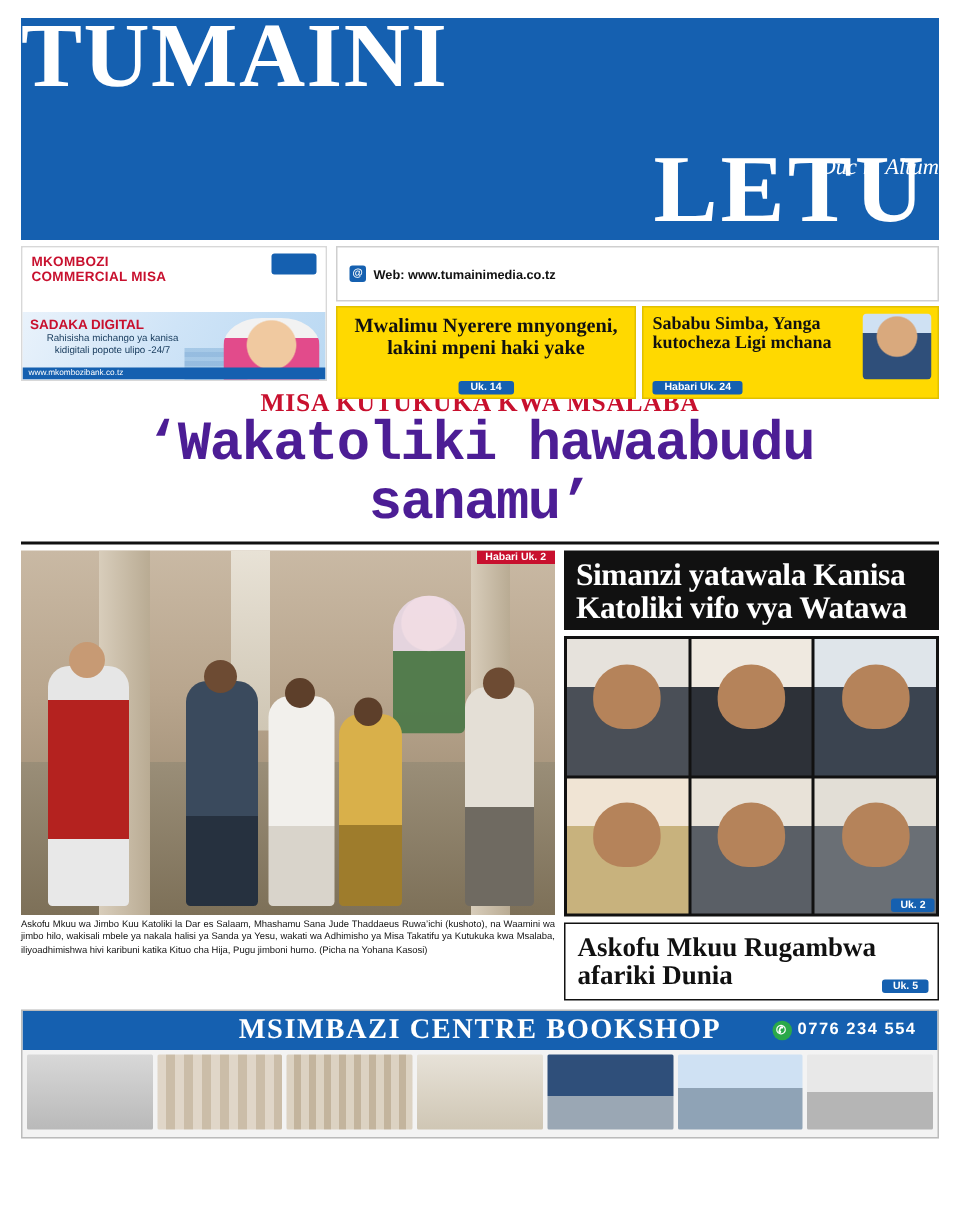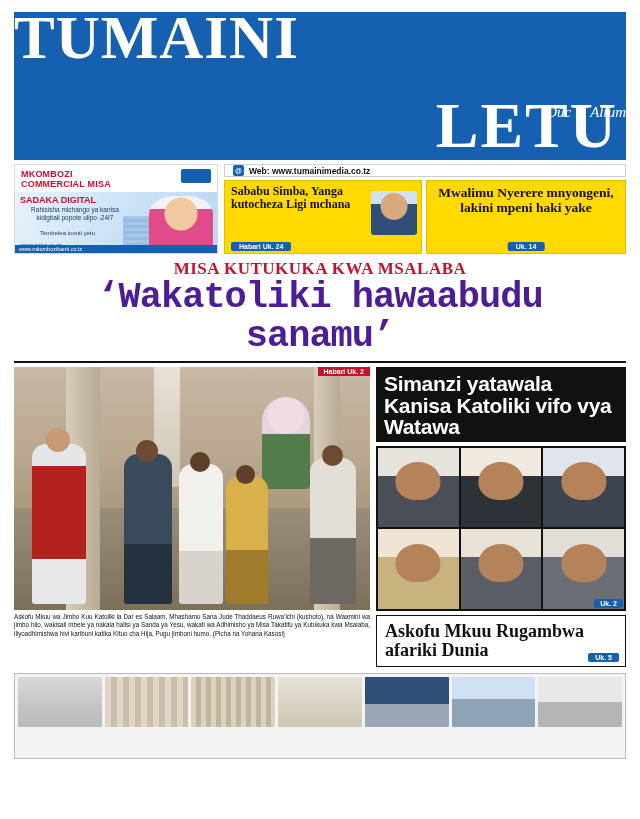--- a/index.html
+++ b/index.html
@@ -76,21 +76,21 @@
   }
   .bank-ad {
     width: 202px;
     background: #ffffff;
     border: 1px solid #d8d8d8;
     position: relative;
     overflow: hidden;
   }
   .bank-ad-top {
     background: #ffffff;
-    padding: 4px 6px 2px 6px;
+    padding: 4px 6px 18px 6px;
     display: flex;
     justify-content: space-between;
     align-items: flex-start;
   }
   .bank-name {
     color: #c8102e;
     font-weight: bold;
     font-size: 9px;
     line-height: 1.15;
     letter-spacing: .2px;
@@ -162,21 +162,21 @@
   }
 
   .info-col {
     flex: 1;
     display: flex;
     flex-direction: column;
     gap: 3px;
   }
   .contact-box {
     border: 1px solid #cfcfcf;
-    padding: 0 8px;
+    padding: 12px 8px;
     display: flex;
     flex-direction: row;
     gap: 15px;
     background: #fff;
   }
   .contact-line {
     display: flex;
     align-items: center;
     gap: 5px;
     font-size: 8.5px;
@@ -344,21 +344,21 @@
     margin-top: 3px;
     text-align: justify;
   }
 
   .rh-box {
     background: #111;
     color: #fff;
     padding: 6px 8px 4px 8px;
   }
   .rh-text {
-    font-family: Liberation Sans, sans-serif;
+    font-family: Liberation Serif, serif;
     font-weight: bold;
     font-size: 21px;
     line-height: 1.04;
     letter-spacing: -.3px;
   }
   .nun-grid {
     position: relative;
     background: #111;
     flex: 1;
     display: grid;
@@ -514,28 +514,28 @@
     <div class="info-col">
       <div class="contact-box">
         <div class="contact-line">
           <span class="ico">@</span>
           <span>Web: www.tumainimedia.co.tz</span>
         </div>
       </div>
 
 
       <div class="teaser-row">
+        <div class="teaser left">
+          <div class="teaser-text">Mwalimu Nyerere mnyongeni, lakini mpeni haki yake</div>
+          <div class="pagetag">Uk. 14</div>
+        </div>
         <div class="teaser right">
           <div class="teaser-text">Sababu Simba, Yanga kutocheza Ligi mchana</div>
           <div class="teaser-photo"></div>
           <div class="pagetag left-tag">Habari Uk. 24</div>
-        </div>
-        <div class="teaser left">
-          <div class="teaser-text">Mwalimu Nyerere mnyongeni, lakini mpeni haki yake</div>
-          <div class="pagetag">Uk. 14</div>
         </div>
       </div>
     </div>
   </div>
 
   <div class="kicker">MISA KUTUKUKA KWA MSALABA</div>
   <div class="mainhead">‘Wakatoliki hawaabudu sanamu’</div>
   <div class="rule"></div>
 
   <div class="maingrid">
@@ -576,20 +576,27 @@
         <div class="nun-tag">Uk. 2</div>
       </div>
       <div class="rh-box2">
         <div class="rh2-text">Askofu Mkuu Rugambwa afariki Dunia</div>
         <div class="rh2-tag">Uk. 5</div>
       </div>
     </div>
   </div>
 
   <div class="bottom-ad">
+    <div class="ba-head">
+      <span>MSIMBAZI CENTRE BOOKSHOP</span>
+      <span class="ba-phone">
+        <span class="phone-ico">✆</span>
+        <span>0776 234 554</span>
+      </span>
+    </div>
     <div class="ba-strip">
       <div class="ba-cell bc1"></div>
       <div class="ba-cell bc2"></div>
       <div class="ba-cell bc3"></div>
       <div class="ba-cell bc4"></div>
       <div class="ba-cell bc5"></div>
       <div class="ba-cell bc6"></div>
       <div class="ba-cell bc7"></div>
     </div>
   </div>

